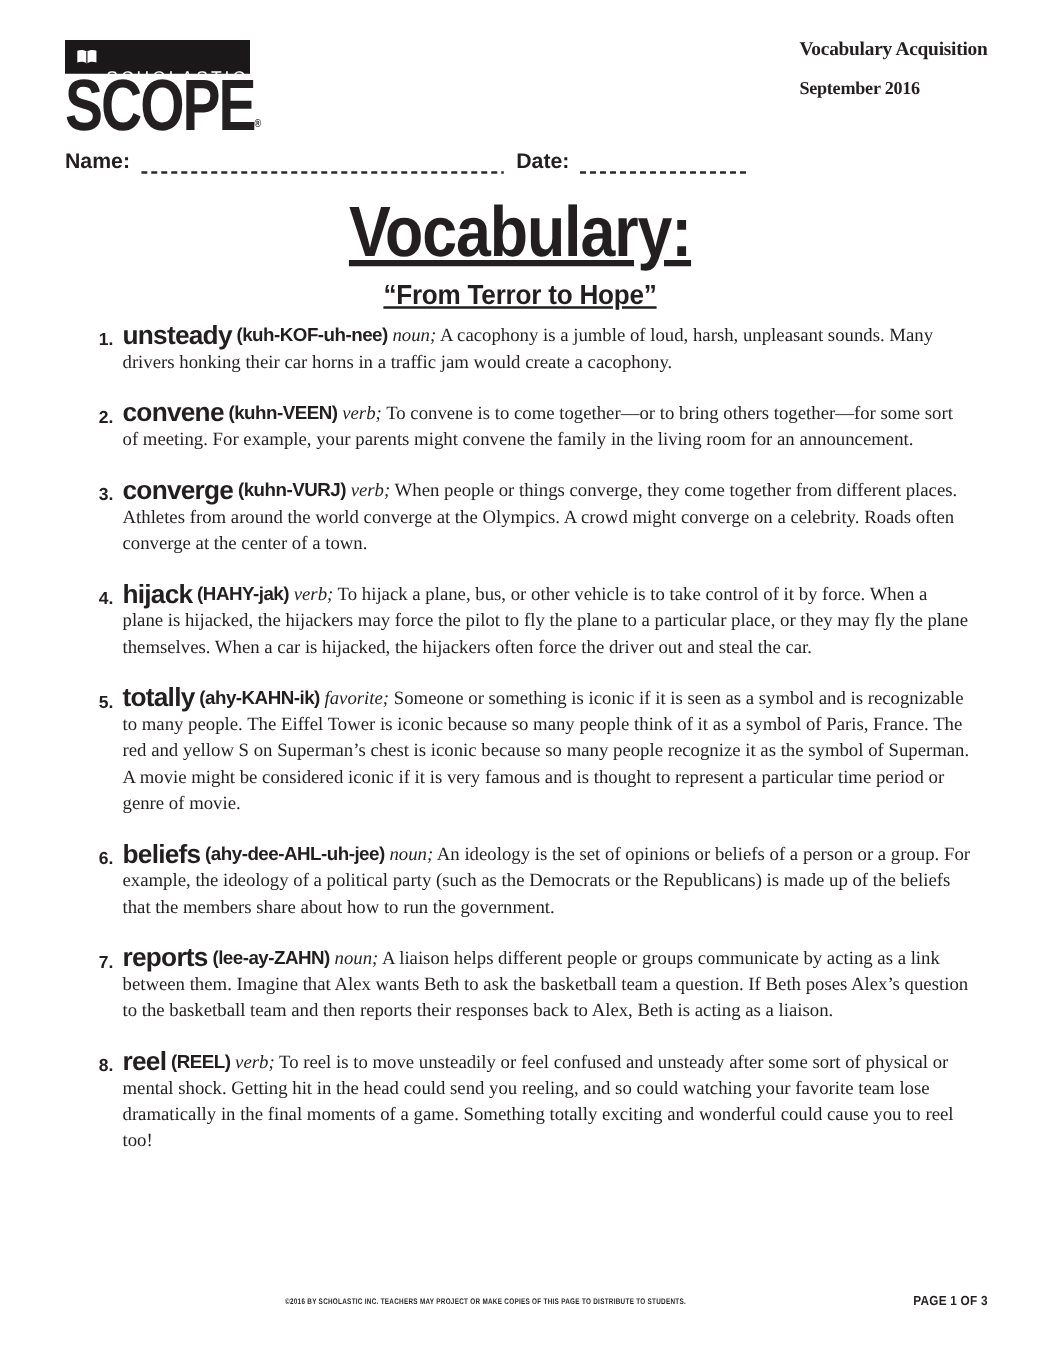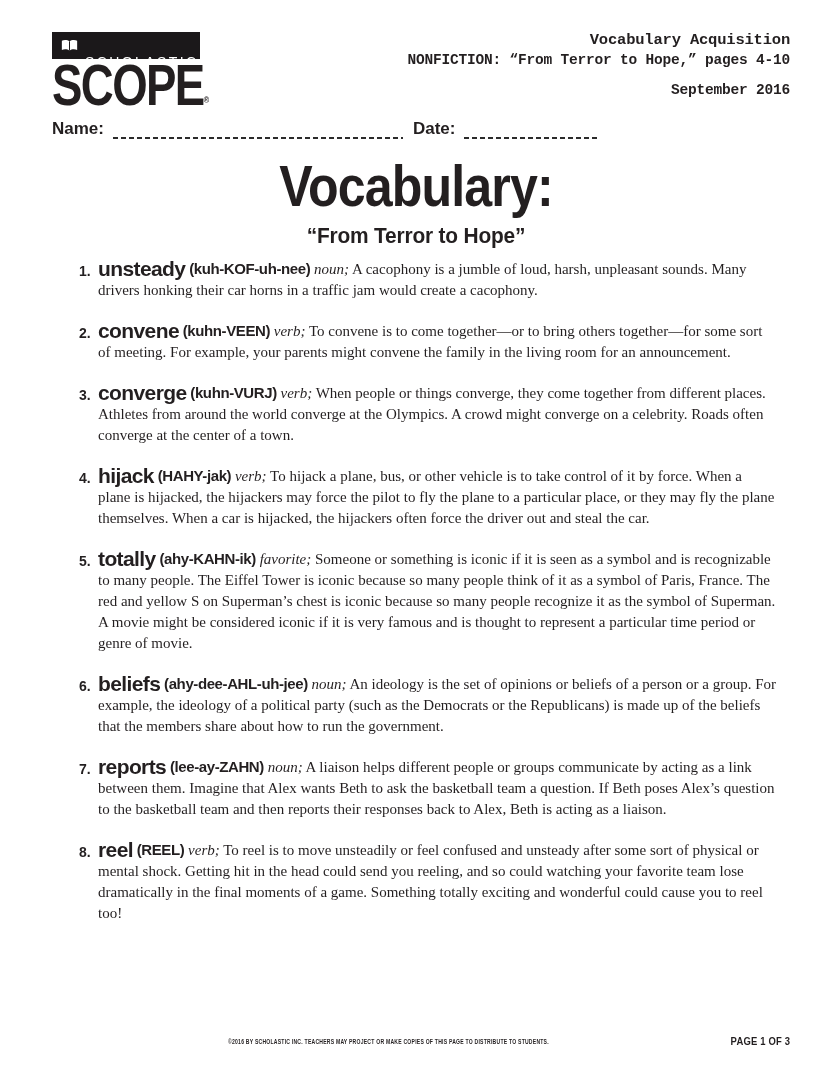--- a/index.html
+++ b/index.html
@@ -24,22 +24,22 @@
     position:relative;
     font-family:"Liberation Sans", sans-serif; font-weight:900;
     font-size:57px; line-height:0.8; letter-spacing:-2px;
     transform:scaleX(0.8) scaleY(1.02); transform-origin:left top;
     margin-top:3px; color:#231f20; white-space:nowrap;
   }
   .logo-reg { font-size:9px; font-weight:700; letter-spacing:0; vertical-align:2px; }
 
   
   .header-right {
-    position:absolute; right:42px; top:31px; text-align:right;
-    font-family:Liberation Mono, monospace; font-weight:700; color:#231f20;
+    position:absolute; right:42px; top:31px; text-align:left;
+    font-family:Liberation Serif, serif; font-weight:700; color:#231f20;
     letter-spacing:-0.2px;
   }
   .hr-line1 { font-size:15.5px; }
   .hr-line2 { font-size:14.5px; margin-top:3px; }
   .hr-line3 { font-size:14.5px; margin-top:14px; }
 
   
   .name-date {
     position:absolute; left:52px; top:119px; width:738px;
     display:flex; align-items:flex-end;
@@ -47,21 +47,21 @@
   }
   .fill-line {
     height:16px; margin-left:9px;
     background-image:repeating-linear-gradient(90deg,#2b2b2b 0 5px,transparent 5px 8px);
     background-repeat:repeat-x; background-position:0 bottom; background-size:8px 2px;
   }
   .name-line { width:290px; margin-right:10px; }
   .date-line { width:136px; }
 
   
-  .title-block { position:absolute; left:0; right:0; top:158px; text-align:center; }
+  .title-block { position:absolute; left:0; right:0; top:158px; text-align:center;text-decoration:underline; }
   .title-main {
     font-family:"Liberation Sans", sans-serif; font-weight:900;
     font-size:57px; letter-spacing:-1px; line-height:1;
     transform:scaleX(0.88); transform-origin:center;
   }
   .title-sub {
     font-family:"Liberation Sans", sans-serif; font-weight:800;
     font-size:22px; margin-top:8px; letter-spacing:-0.2px;
     transform:scaleX(0.95); transform-origin:center;
   }
@@ -111,21 +111,20 @@
           <line x1="12" y1="3.2" x2="12" y2="16.4" stroke="#1b181a" stroke-width="1.4"></line>
         </svg>
       </span>
       <span class="logo-brand">SCHOLASTIC</span>
     </div>
     <div class="logo-scope"><span>SCOPE</span><span class="logo-reg">®</span></div>
   </div>
 
   <div class="header-right">
     <div class="hr-line1">Vocabulary Acquisition</div>
-    <div class="hr-line2">NONFICTION: “From Terror to Hope,” pages 4-10</div>
     <div class="hr-line3">September 2016</div>
   </div>
 
   <div class="name-date">
     <span>Name:</span>
     <span class="fill-line name-line"></span>
     <span>Date:</span>
     <span class="fill-line date-line"></span>
   </div>
 

